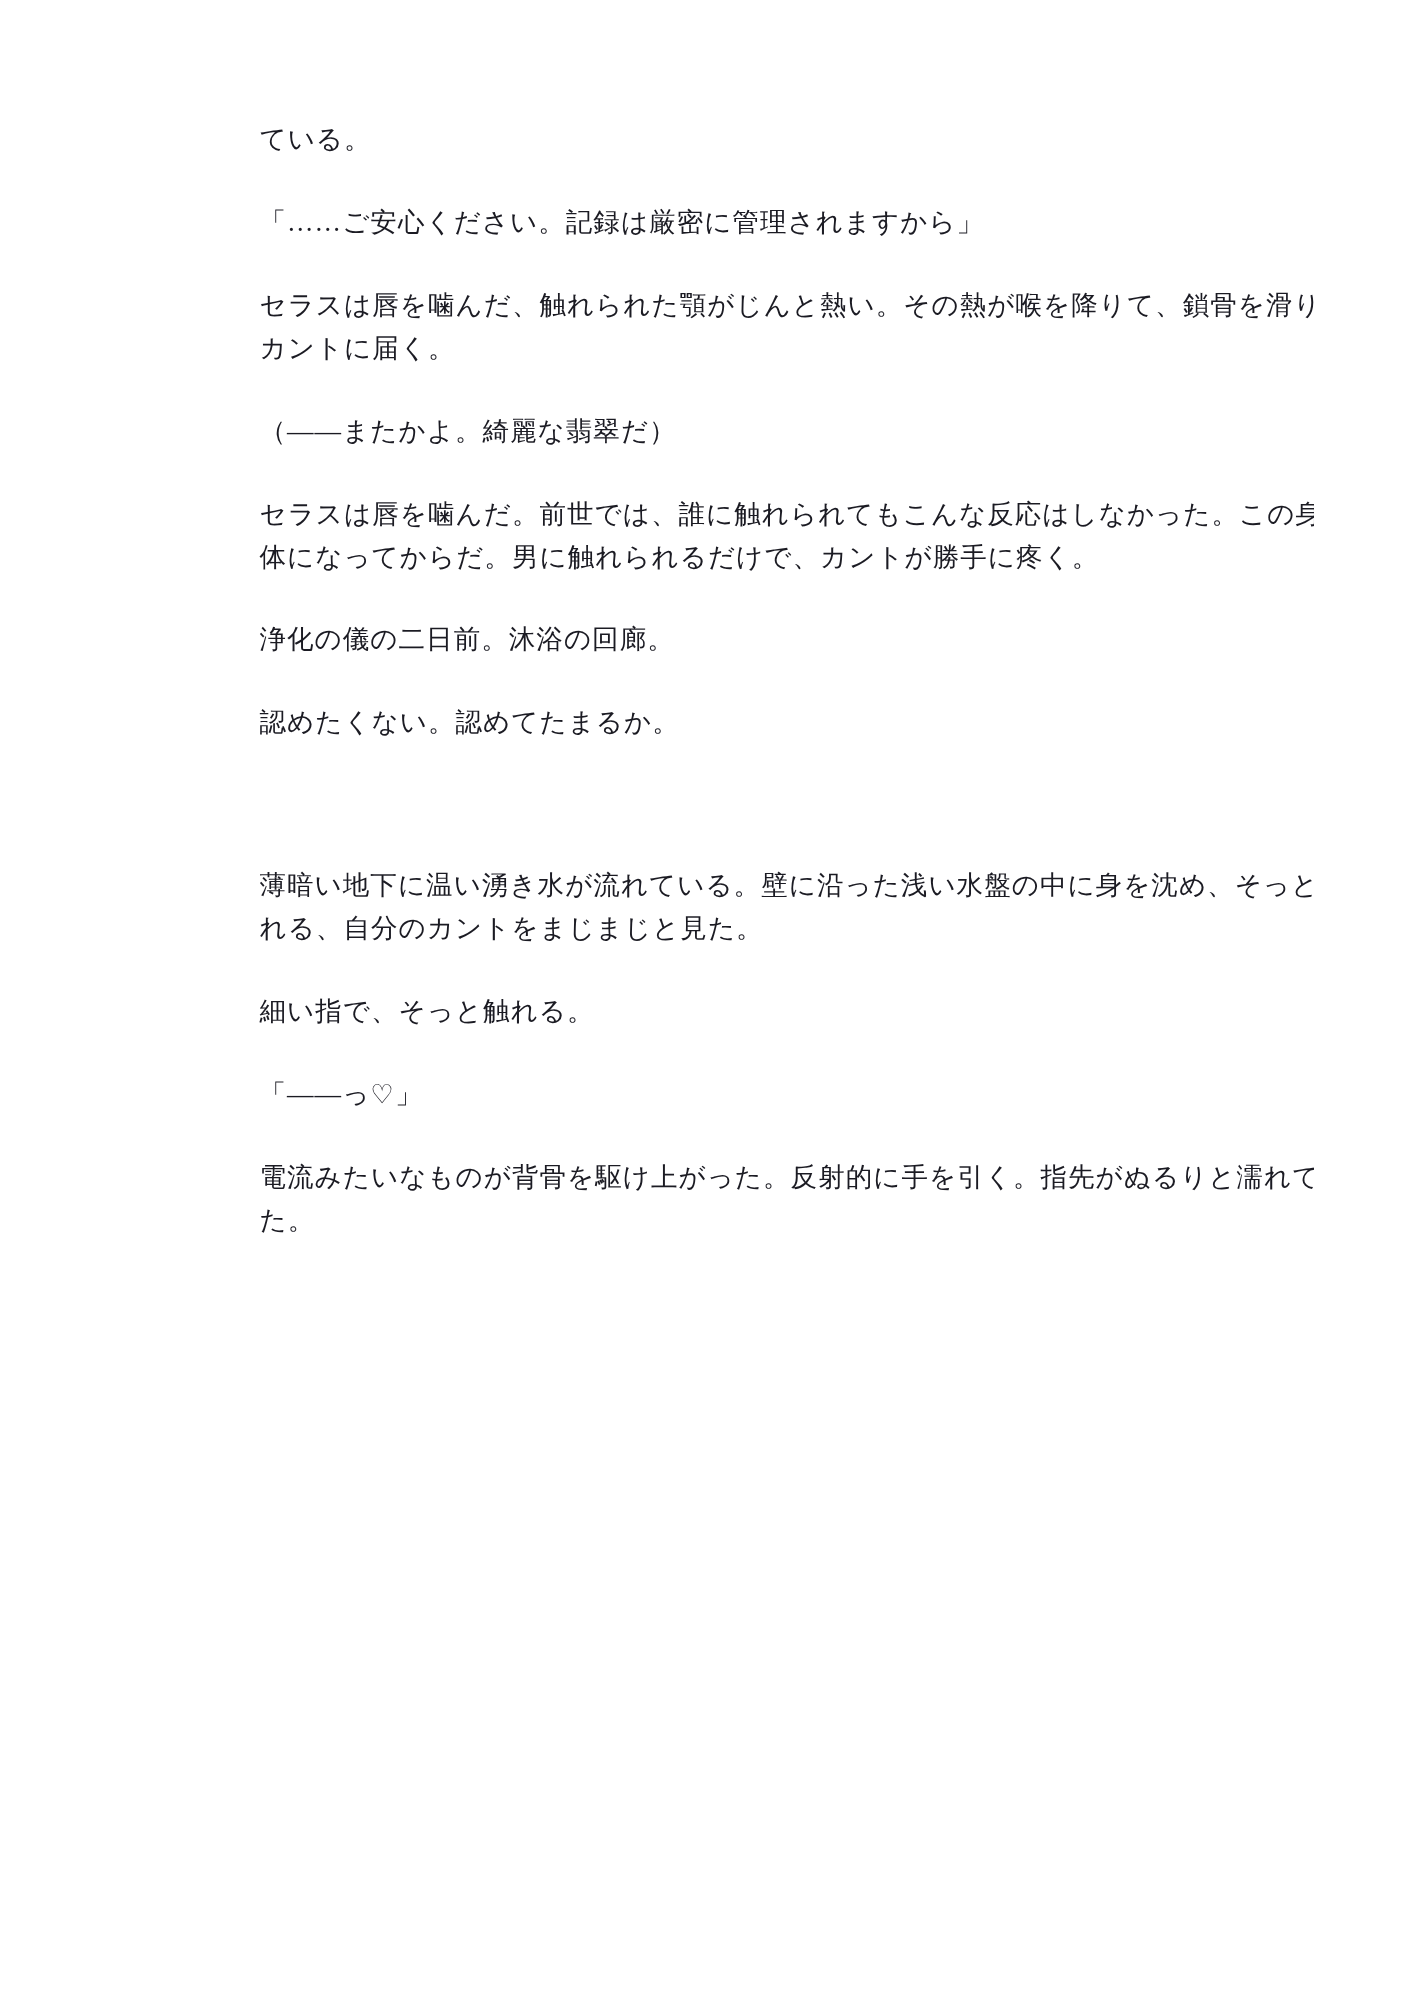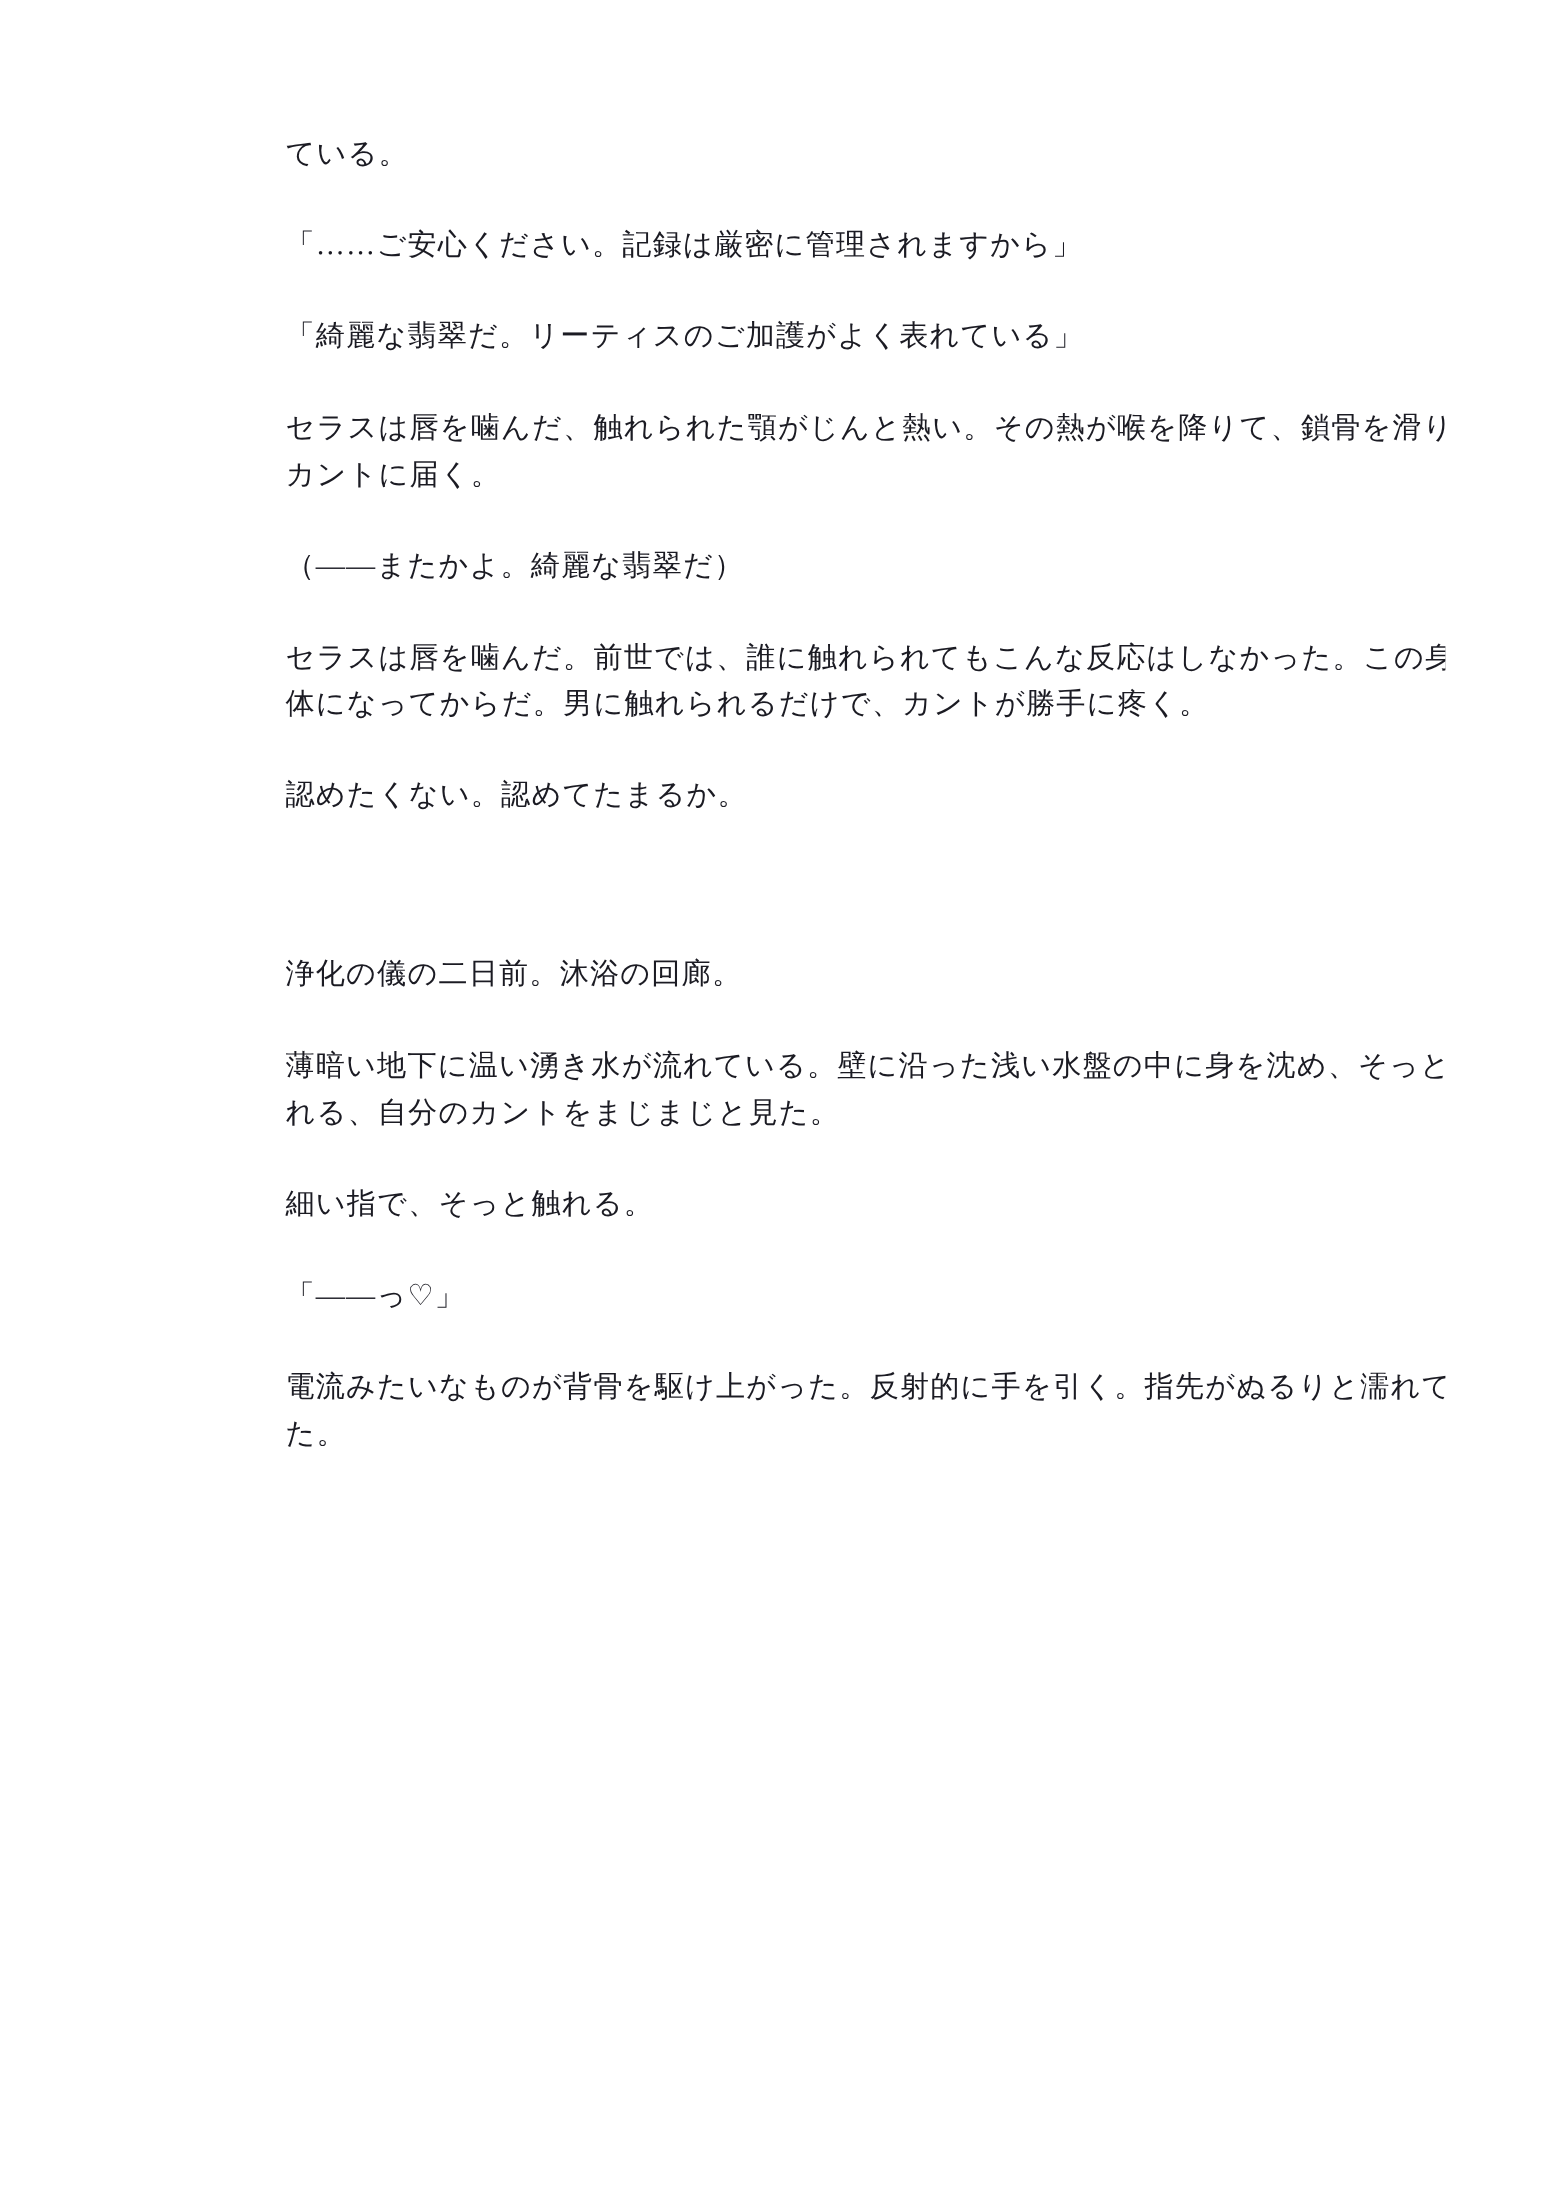--- a/index.html
+++ b/index.html
@@ -40,24 +40,23 @@
     margin-bottom: 4px;
   }
 </style>
 </head>
 <body>
 
 <div class="page">
   <div class="content">
     <p class="para">ている。</p>
     <p class="para">「……ご安心ください。記録は厳密に管理されますから」</p>
-    <p class="para">「綺麗な翡翠だ。リーティスのご加護がよく表れている」</p>
     <p class="para">セラスは唇を噛んだ、触れられた顎がじんと熱い。その熱が喉を降りて、鎖骨を滑り、カントに届く。</p>
     <p class="para">（――またかよ。綺麗な翡翠だ）</p>
     <p class="para">セラスは唇を噛んだ。前世では、誰に触れられてもこんな反応はしなかった。この身体になってからだ。男に触れられるだけで、カントが勝手に疼く。</p>
+    <p class="para">浄化の儀の二日前。沐浴の回廊。</p>
     <p class="para gap-after">認めたくない。認めてたまるか。</p>
-    <p class="para">浄化の儀の二日前。沐浴の回廊。</p>
     <p class="para">薄暗い地下に温い湧き水が流れている。壁に沿った浅い水盤の中に身を沈め、そっと触れる、自分のカントをまじまじと見た。</p>
     <p class="para">細い指で、そっと触れる。</p>
     <p class="para">「――っ♡」</p>
     <p class="para">電流みたいなものが背骨を駆け上がった。反射的に手を引く。指先がぬるりと濡れていた。</p>
   </div>
 </div>
 
 </body></html>

